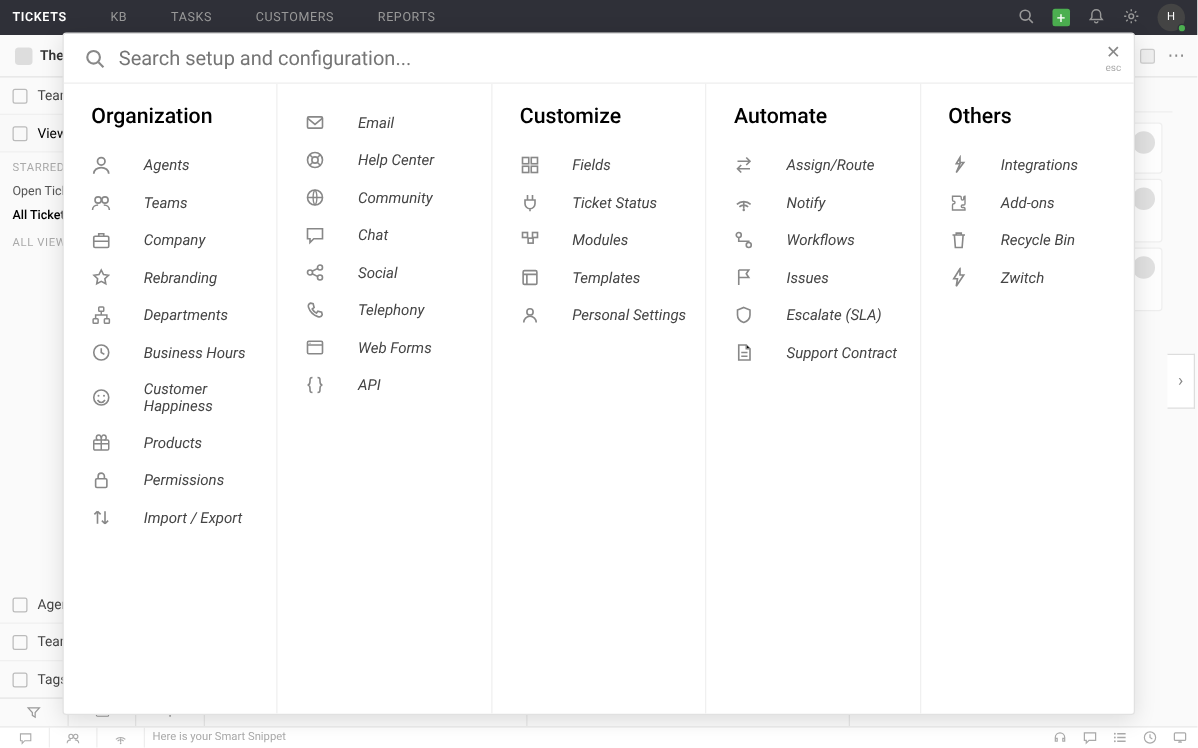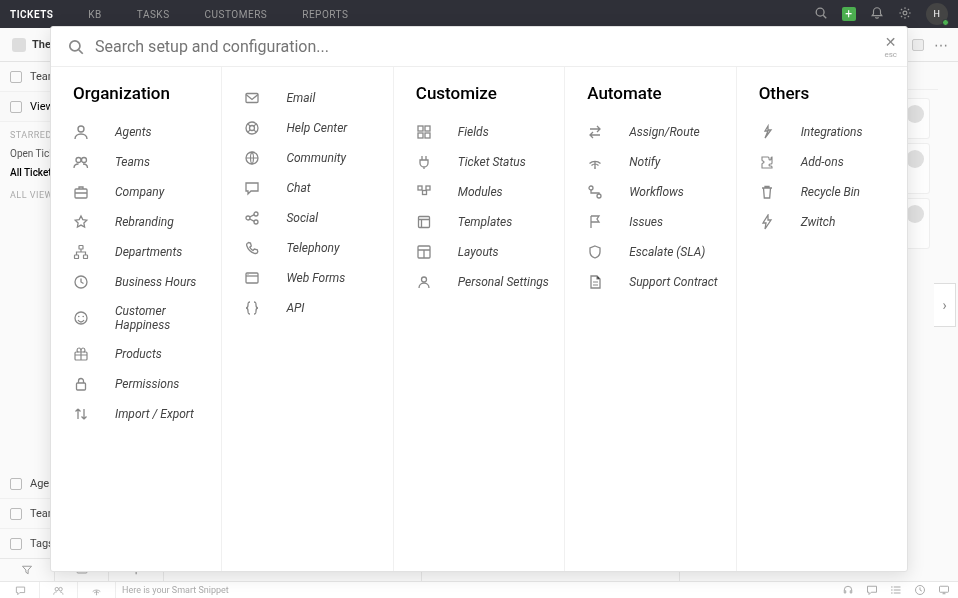--- a/index.html
+++ b/index.html
@@ -707,28 +707,20 @@
           <span class="ci">
             <svg width="16" height="16" viewBox="0 0 16 16">
               <use href="#ic-template"></use>
             </svg>
           </span>
           <span>Templates</span>
         </div>
         <div class="catitem">
           <span class="ci">
             <svg width="16" height="16" viewBox="0 0 16 16">
-              <use href="#ic-layout"></use>
-            </svg>
-          </span>
-          <span>Layouts</span>
-        </div>
-        <div class="catitem">
-          <span class="ci">
-            <svg width="16" height="16" viewBox="0 0 16 16">
               <use href="#ic-person"></use>
             </svg>
           </span>
           <span>Personal Settings</span>
         </div>
       </div>
       <div class="categorycol">
         <div class="cath">Automate</div>
         <div class="catitem">
           <span class="ci">

